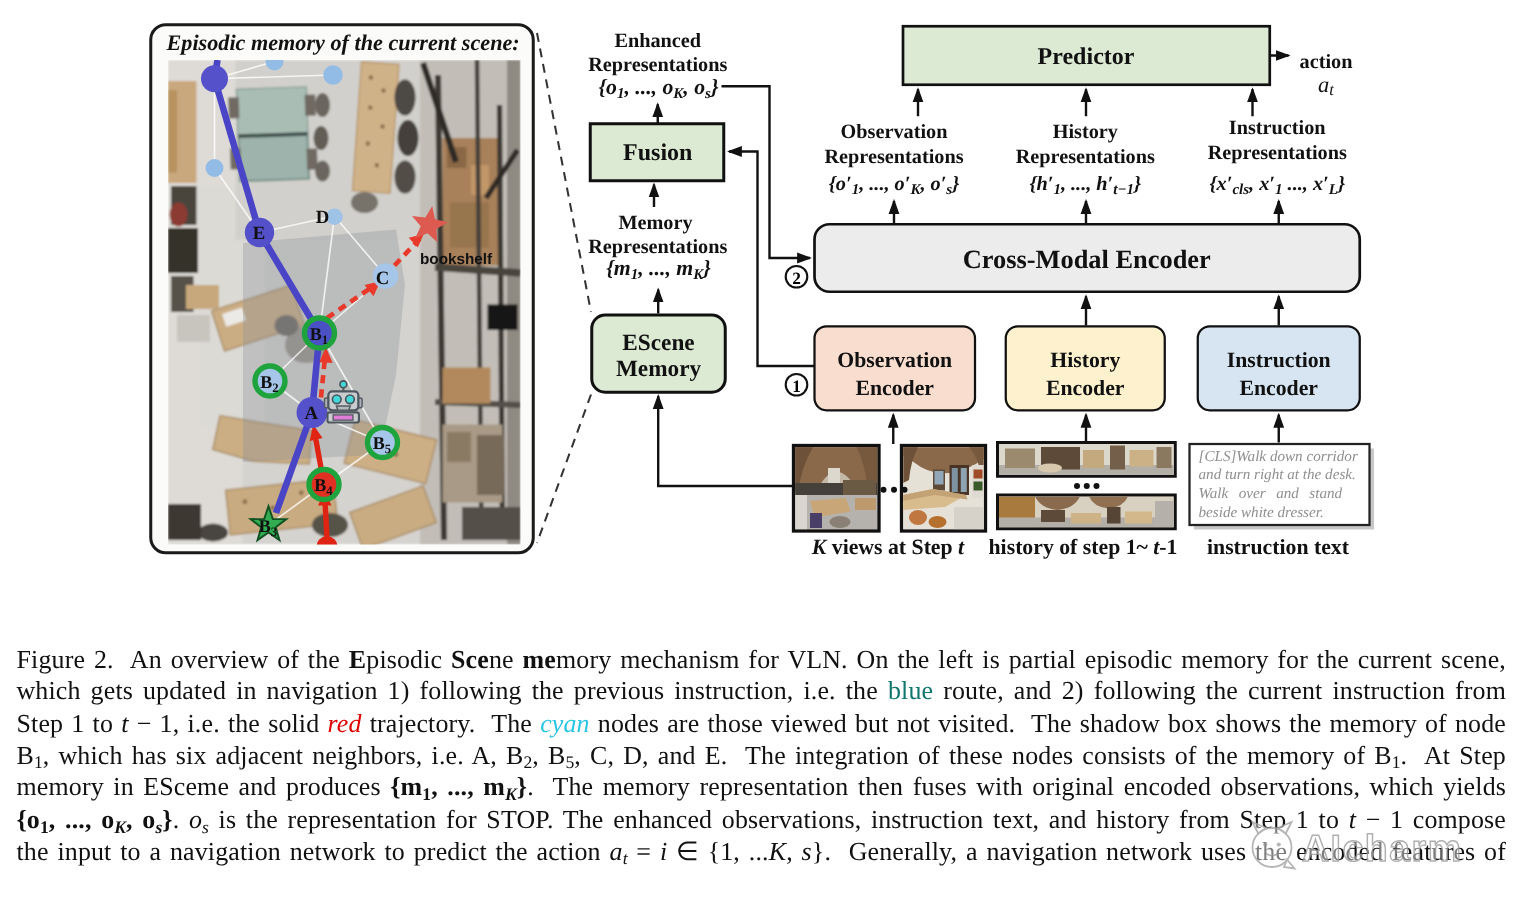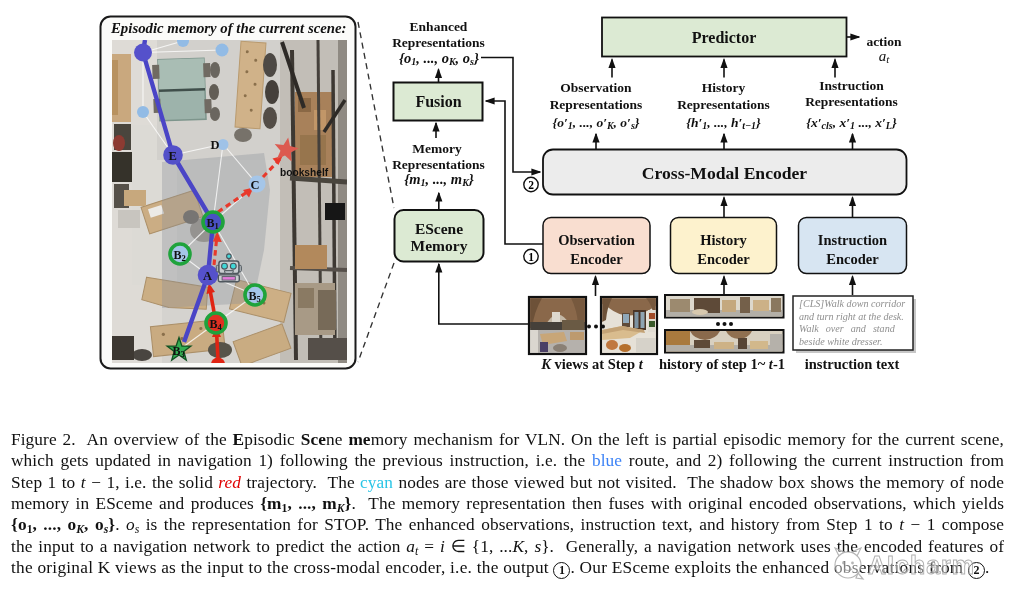--- a/index.html
+++ b/index.html
@@ -3,23 +3,23 @@
 <meta charset="utf-8">
 <style>
 html,body{margin:0;padding:0;background:#ffffff;}
 #page{position:relative;width:1013px;height:607px;background:#ffffff;overflow:hidden;
  font-family:"Liberation Serif",serif;}
 #fig{position:absolute;left:0;top:0;}
 #caption{position:absolute;left:11px;top:401px;width:993px;font-size:17.3px;color:#111;letter-spacing:0.1px;margin-top:28px;}
 #caption .ln{line-height:21.35px;text-align:justify;text-align-last:justify;white-space:nowrap;}
 #caption .ln.last{text-align-last:left;letter-spacing:0.25px;}
 #caption sub{font-size:68%;vertical-align:-3px;line-height:0;letter-spacing:0;}
-.blue{color:#3b82f6;}
+.blue{color:#0f766e;}
 .red{color:#e00000;font-style:italic;}
-.cyan{color:#29c5e6;}
+.cyan{color:#29c5e6;font-style:italic;}
 b{font-weight:bold;}
 i{font-style:italic;}
 .circ{display:inline-block;width:15px;height:15px;line-height:15px;border:1.4px solid #111;
  border-radius:50%;text-align:center;font-size:12px;text-align-last:center;vertical-align:-0.5px;font-weight:bold;letter-spacing:0;}
 #wm{position:absolute;left:829px;top:545px;opacity:0.82;pointer-events:none;}
 </style>
 </head>
 <body>
 <div id="page">
 <svg id="fig" width="1013" height="392" viewBox="0 0 1013 392">
@@ -403,24 +403,24 @@
 <text x="799" y="319.5">and turn right at the desk.</text>
 <text x="799" y="332">Walk<tspan dx="7">over</tspan><tspan dx="7">and</tspan><tspan dx="7">stand</tspan></text>
 <text x="799" y="344.5">beside white dresser.</text>
 </g>
 </g>
 </svg>
 <div id="caption">
       <div class="ln">Figure 2.&nbsp; An overview of the <b>E</b>pisodic <b>Sce</b>ne <b>me</b>mory mechanism for VLN. On the left is partial episodic memory for the current scene,</div>
 <div class="ln">which gets updated in navigation 1) following the previous instruction, i.e. the <span class="blue">blue</span> route, and 2) following the current instruction from</div>
 <div class="ln">Step 1 to <i>t</i> − 1, i.e. the solid <span class="red">red</span> trajectory.&nbsp; The <span class="cyan">cyan</span> nodes are those viewed but not visited.&nbsp; The shadow box shows the memory of node</div>
+<div class="ln">B<sub>1</sub>, which has six adjacent neighbors, i.e. A, B<sub>2</sub>, B<sub>5</sub>, C, D, and E.&nbsp; The integration of these nodes consists of the memory of B<sub>1</sub>.&nbsp; At Step</div>
 <div class="ln">memory in ESceme and produces <b>{m<sub>1</sub>, ..., m<sub><i>K</i></sub>}</b>.&nbsp; The memory representation then fuses with original encoded observations, which yields</div>
 <div class="ln"><b>{o<sub>1</sub>, ..., o<sub><i>K</i></sub>, o<sub><i>s</i></sub>}</b>. <i>o<sub>s</sub></i> is the representation for STOP. The enhanced observations, instruction text, and history from Step 1 to <i>t</i> − 1 compose</div>
 <div class="ln">the input to a navigation network to predict the action <i>a<sub>t</sub></i> = <i>i</i> ∈ {1, ...<i>K</i>, <i>s</i>}.&nbsp; Generally, a navigation network uses the encoded features of</div>
-<div class="ln last">the original K views as the input to the cross-modal encoder, i.e. the output <span class="circ">1</span>. Our ESceme exploits the enhanced observations from <span class="circ">2</span>.</div>
     </div>
 <svg id="wm" width="175" height="42" viewBox="0 0 175 42">
 <g fill="rgba(255,255,255,0.55)" stroke="#a6a6a6" stroke-width="1.2">
 <path d="M10,11 l-4,-8 9,4 Z"></path>
         <path d="M28,11 l4,-8 -9,4 Z"></path>
 <circle cx="19" cy="20" r="13"></circle>
 <path d="M29,28 l5,6 -7,-1 Z"></path>
 </g>
 <g fill="#a6a6a6" stroke="none">
 <circle cx="14.5" cy="18" r="1.4"></circle>

